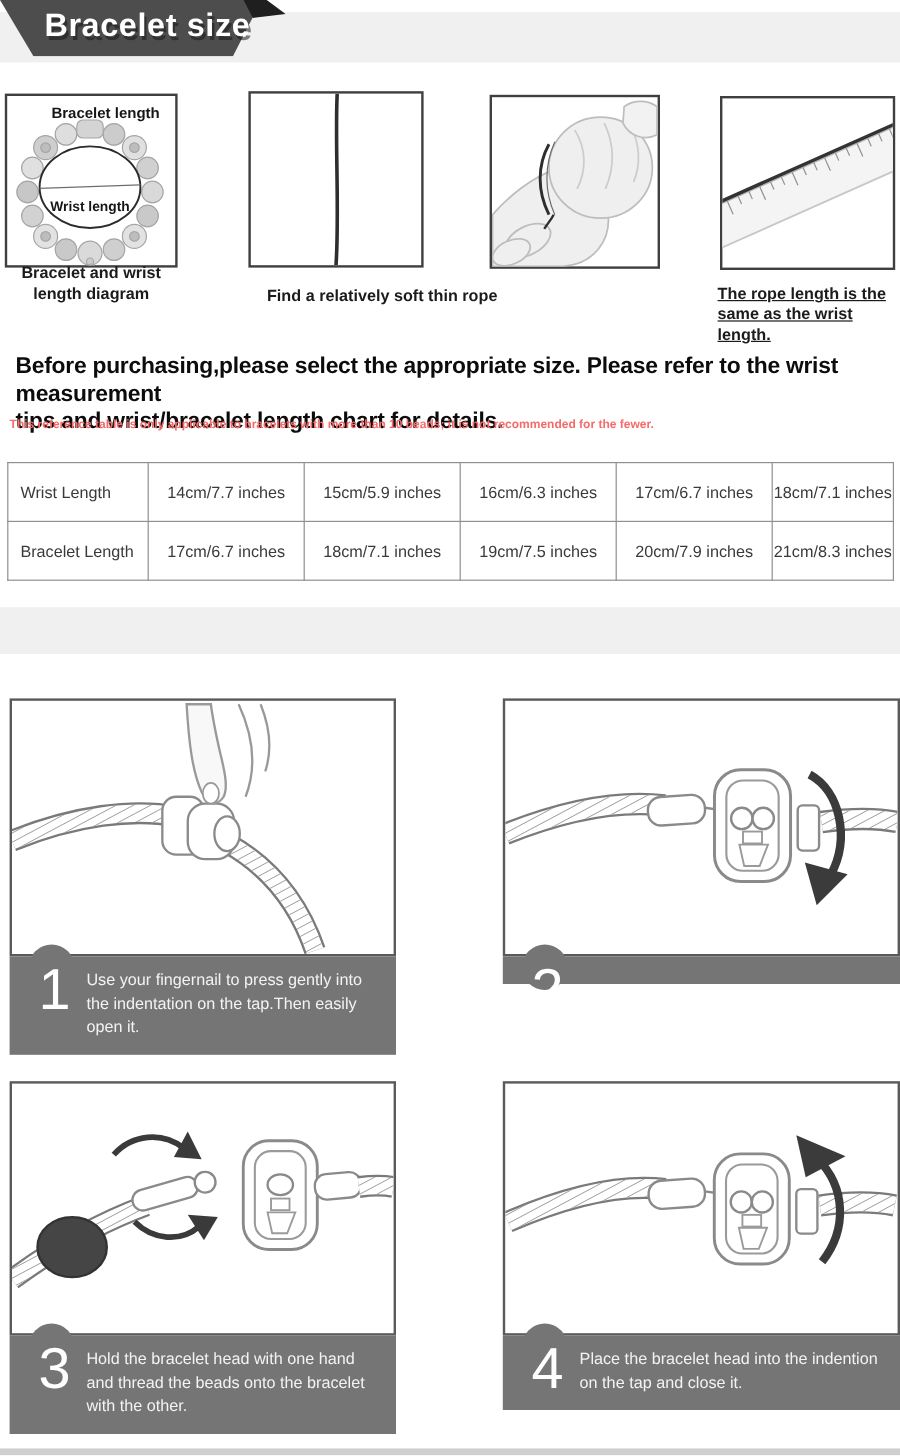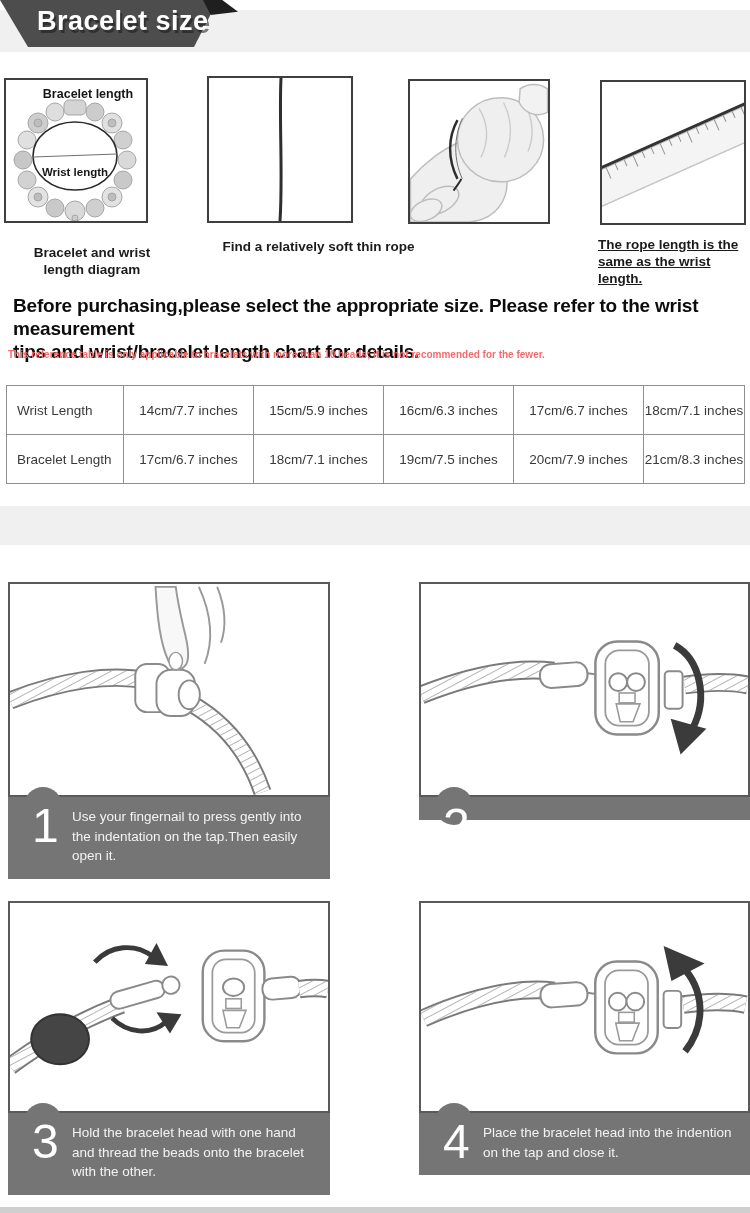--- a/index.html
+++ b/index.html
@@ -75,21 +75,21 @@
           <circle cx="106" cy="43" r="4" fill="#bdbdbd"></circle>
         <circle cx="69" cy="138" r="3" fill="#cccccc"></circle>
           <circle cx="70" cy="144" r="4" fill="#d6d6d6"></circle>
       </g>
       <ellipse cx="69" cy="76" rx="42" ry="34" fill="#ffffff" stroke="#2b2b2b" stroke-width="1.6"></ellipse>
       <line x1="27" y1="77" x2="111" y2="74" stroke="#6f6f6f" stroke-width="1"></line>
       <text x="82" y="18" text-anchor="middle" font-size="12.5" font-weight="bold" fill="#161616">Bracelet length</text>
       <text x="69" y="96" text-anchor="middle" font-size="11.5" font-weight="bold" fill="#161616">Wrist length</text>
     </svg>
   </div>
-  <div class="mcaption center" style="left:0px;top:244px;width:152px;padding-left:16px;">Bracelet and wrist length diagram</div>
+  <div class="mcaption center" style="left:0px;top:219px;width:152px;">Bracelet and wrist length diagram</div>
 
   <div class="mbox" style="left:207px;top:76px;width:146px;height:147px;">
     <svg width="142" height="143" viewBox="0 0 142 143">
       <path d="M72,0 C70,40 74,100 71,143" stroke="#2e2e2e" stroke-width="3" fill="none"></path>
     </svg>
   </div>
   <div class="mcaption center" style="left:178px;top:238px;width:205px;margin-left:38px;">Find a relatively soft thin rope</div>
 
   <div class="mbox" style="left:408px;top:79px;width:142px;height:145px;">
     <svg width="138" height="141" viewBox="0 0 140 144">

